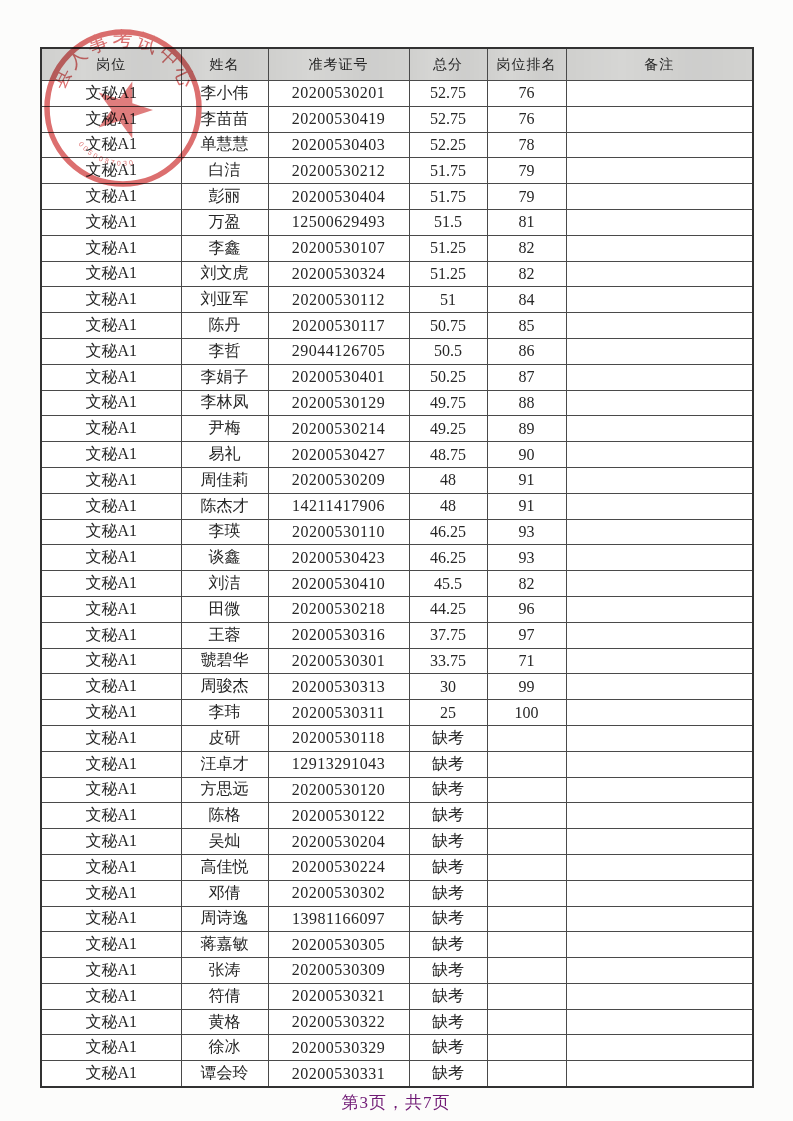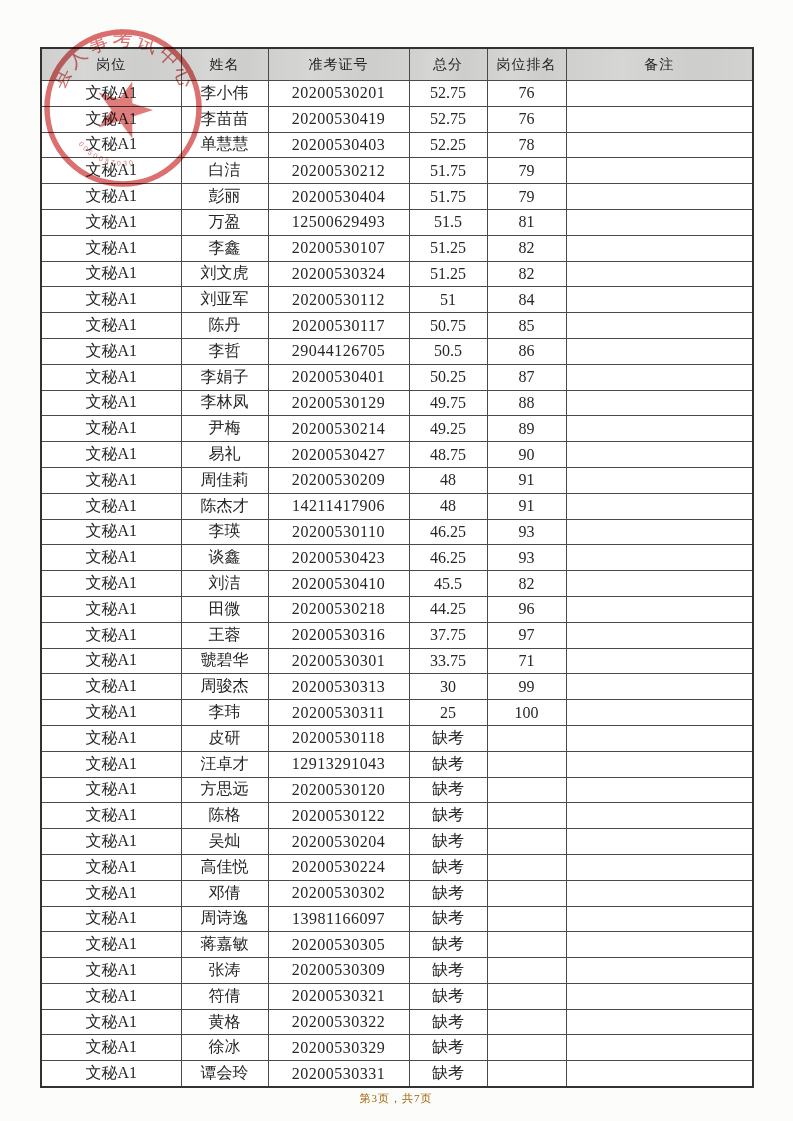--- a/index.html
+++ b/index.html
@@ -45,23 +45,23 @@
     white-space:nowrap;
     overflow:hidden;
   }
   td.c-examid{font-size:16px;letter-spacing:0.5px;}
   td.c-score,td.c-rank{font-size:15.5px;}
 
   .page-footer{
     position:absolute;
     left:40px;top:1091px;width:712px;
     text-align:center;
-    font-size:11px;
+    font-size:17px;
     letter-spacing:1px;
-    color:#a16207;
+    color:#701a75;
   }
 
   .stamp{
     position:absolute;
     left:35px;top:20px;
     width:176px;height:176px;
     opacity:0.78;
     mix-blend-mode:multiply;
     pointer-events:none;
   }

